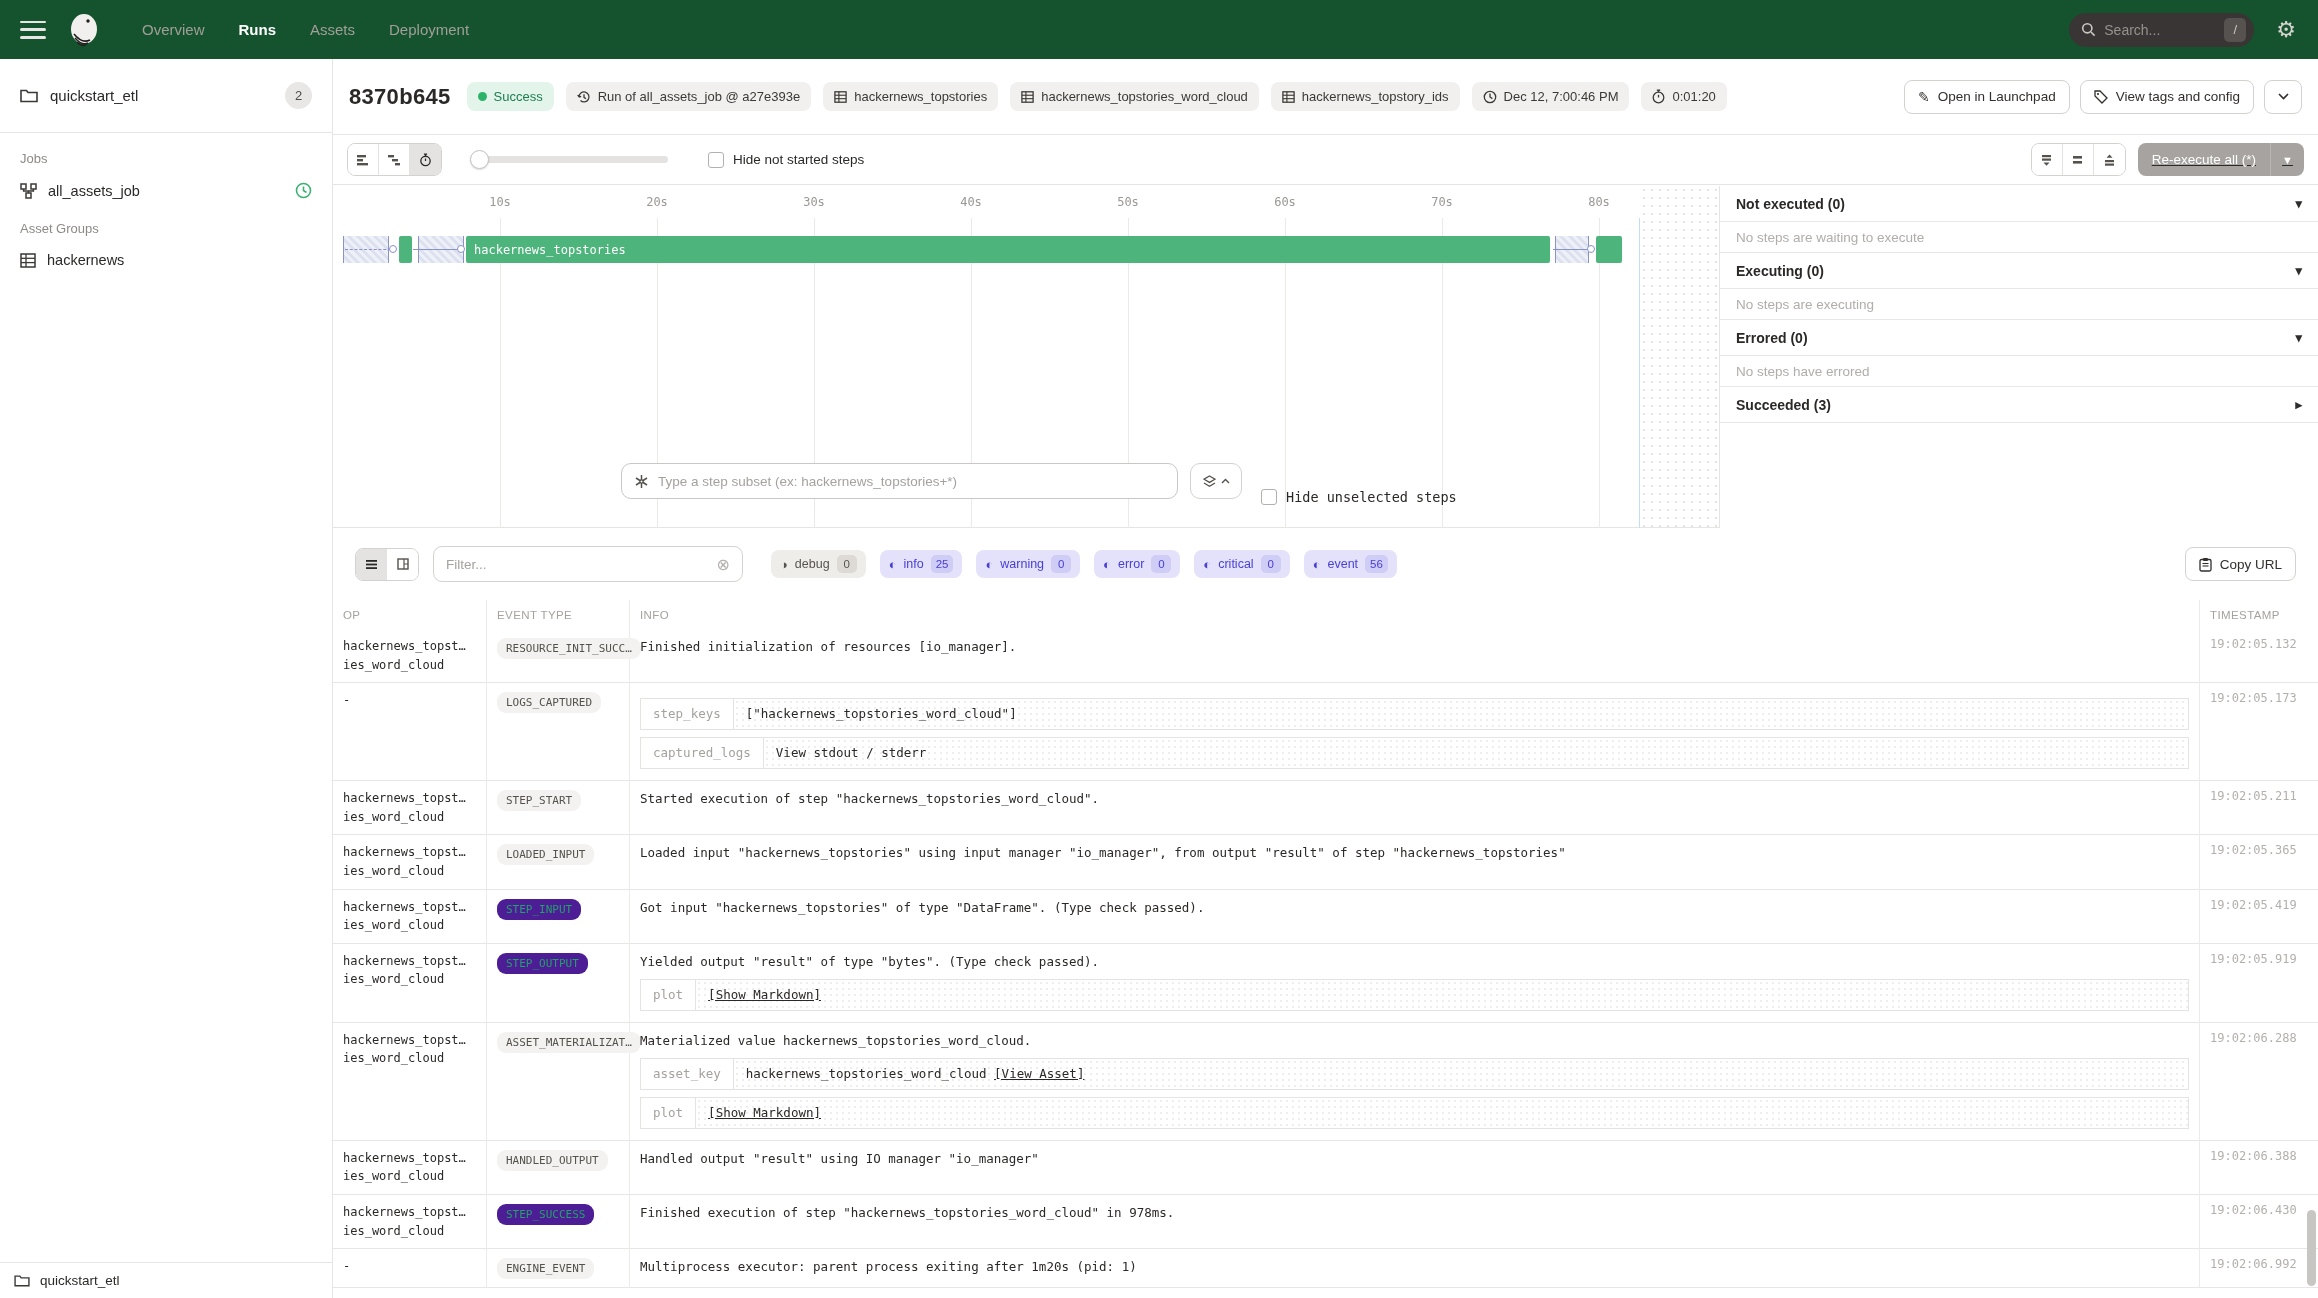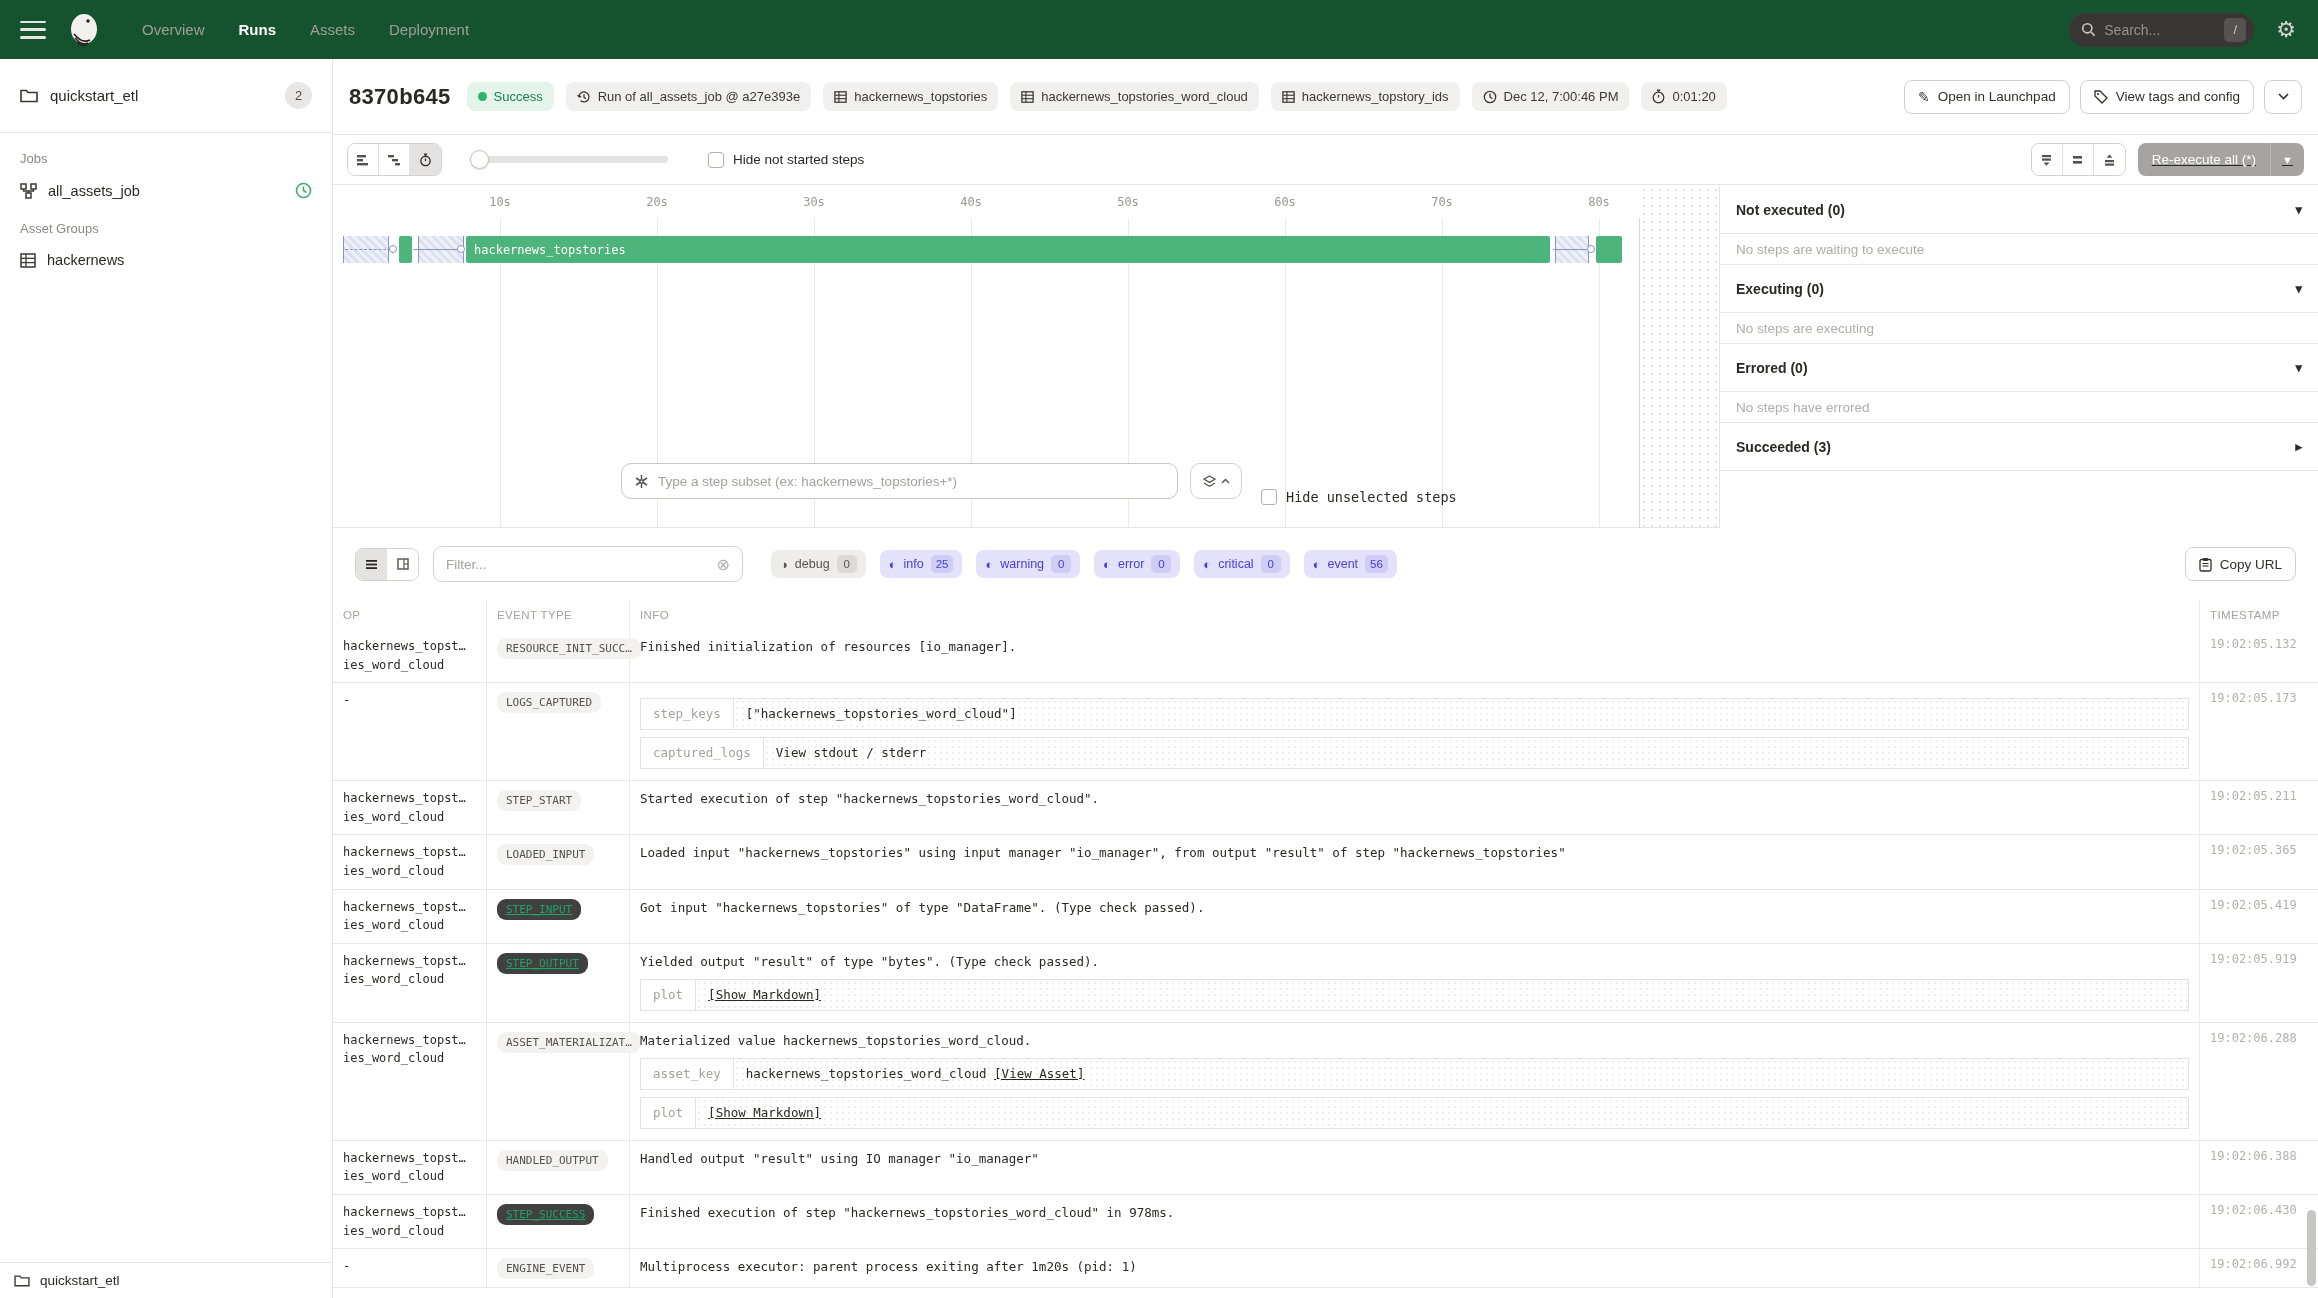--- a/index.html
+++ b/index.html
@@ -76,21 +76,21 @@
   .gbar { position:absolute; top:50px; height:27px; background:#4db47c; border-radius:2px; }
   .gbar.main { display:flex; align-items:center; padding-left:8px; color:#fff; font-size:12px; white-space:nowrap; overflow:hidden; cursor:pointer;}
   .subset-row { position:absolute; left:0; top:295px; width:100%; display:flex; align-items:center; }
   .subset-input { position:absolute; left:288px; width:557px; height:36px; border:1px solid #c9c6c3; border-radius:10px; background:#fff; display:flex; align-items:center; padding:0 12px; gap:9px;}
   .subset-input input { border:none; outline:none; flex:1; font-size:13.5px; color:#2b2927; background:transparent;}
   .subset-input input::placeholder { color:#a5a29e; }
   .layers-btn { position:absolute; left:857px; width:52px; height:36px; border:1px solid #d4d2cf; border-radius:10px; background:#fff; display:flex; align-items:center; justify-content:center; gap:5px; cursor:pointer;}
   .hide-unsel { position:absolute; left:928px; top:8px; }
 
   .status-panel { position:absolute; left:1386px; top:0; width:599px; height:342px; border-left:1px solid #e7e5e3; background:#fff;}
-  .st-header { height:48px; display:flex; align-items:center; padding:8px 16px; border-bottom:1px solid #e8e7e5; font-size:14px; font-weight:700; cursor:pointer;}
+  .st-header { height:36px; display:flex; align-items:center; padding:8px 16px; border-bottom:1px solid #e8e7e5; font-size:14px; font-weight:700; cursor:pointer;}
   .st-header .chev { margin-left:auto; font-size:13px; color:#2e2c2a;}
   .st-caption { height:31px; display:flex; align-items:center; padding:0 16px; border-bottom:1px solid #e8e7e5; font-size:13.5px; color:#b0adaa;}
 
   
   .log-section { position:absolute; left:0; top:469px; width:1985px; bottom:0; }
   .log-toolbar { height:72px; display:flex; align-items:center; padding:0 22px; gap:14px;}
   .filter-input { width:310px; height:36px; border:1px solid #d4d2cf; border-radius:9px; display:flex; align-items:center; padding:0 12px; gap:8px;}
   .filter-input input { border:none; outline:none; flex:1; font-size:13.5px; background:transparent;}
   .filter-input input::placeholder { color:#a5a29e;}
   .clear-x { color:#b3b0ad; font-size:16px; cursor:pointer;}
@@ -108,21 +108,21 @@
   .log-hdr, .log-row { display:grid; grid-template-columns:154px 143px 1fr 118px; }
   .log-hdr { height:29px; align-items:center; color:#a5a29e; font-size:11.5px; letter-spacing:0.4px; }
   .log-hdr > div { padding:0 10px; height:100%; display:flex; align-items:center; border-right:1px solid #edebe9;}
   .log-hdr > div:last-child { border-right:none;}
   .cell { padding:8px 10px; border-right:1px solid #edebe9; border-bottom:1px solid #e7e6e4; font-size:12.5px;}
   .cell:last-child { border-right:none; }
   .cell.op { font-family:"DejaVu Sans Mono", monospace; font-size:12px; white-space:pre-line; line-height:1.55; color:#2b2927;}
   .cell.ts { font-family:"DejaVu Sans Mono", monospace; font-size:12px; color:#b3b0ac;}
   .badge { display:inline-block; font-family:"DejaVu Sans Mono", monospace; font-size:11px; padding:4px 9px; border-radius:9px; margin-top:1px; white-space:nowrap;}
   .badge.gray { background:#f3f2f0; color:#55524e;}
-  .badge.green { background:#404040; color:#21a268;text-decoration:underline;}
+  .badge.green { background:#4c1d95; color:#21a268;}
   .cell.info { font-family:"DejaVu Sans Mono", monospace; color:#2b2927; line-height:1.6;}
   .meta-box { display:flex; border:1px solid #e5e3e1; margin:7px 0 3px 0; background:#fff;}
   .meta-key { color:#a5a29e; padding:5px 12px; border-right:1px solid #e5e3e1; white-space:nowrap;}
   .meta-val { flex:1; padding:5px 12px; background-image:radial-gradient(circle,#efeeec 0.8px, transparent 1px); background-size:6px 6px;}
   .meta-link { text-decoration:underline; cursor:pointer; }
   .vscroll { position:absolute; right:2px; top:100px; bottom:4px; width:9px; }
   .vscroll .thumb { position:absolute; left:0; width:9px; height:76px; bottom:8px; background:#c8c6c3; border-radius:5px;}
 
   svg { display:block; }
 </style>

